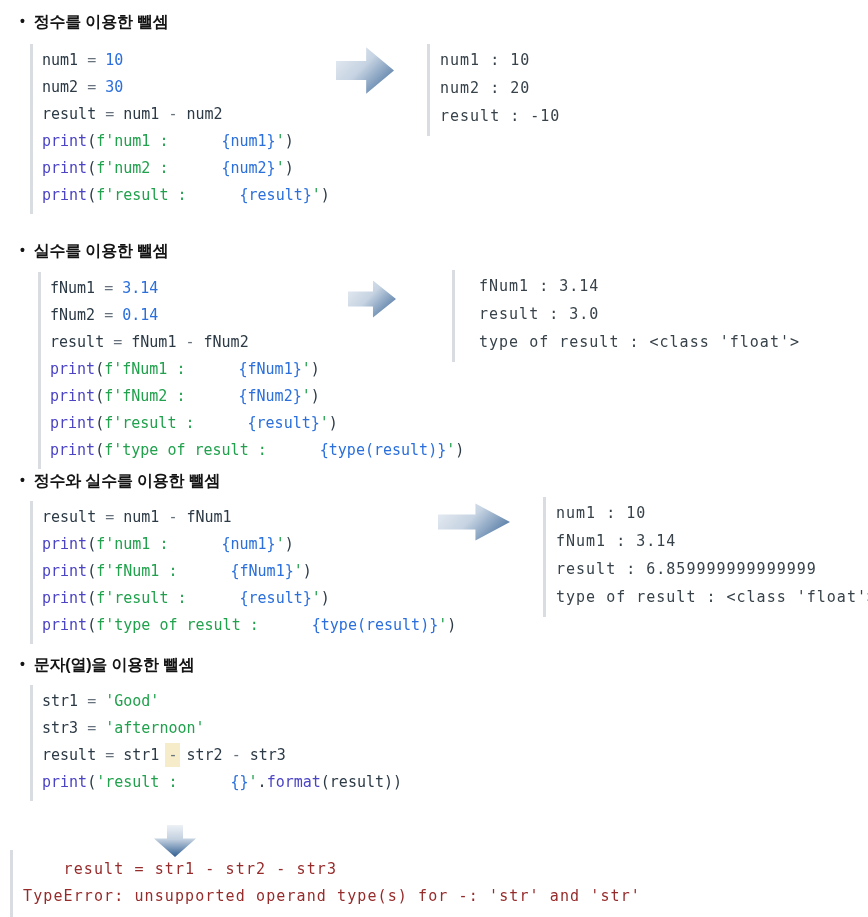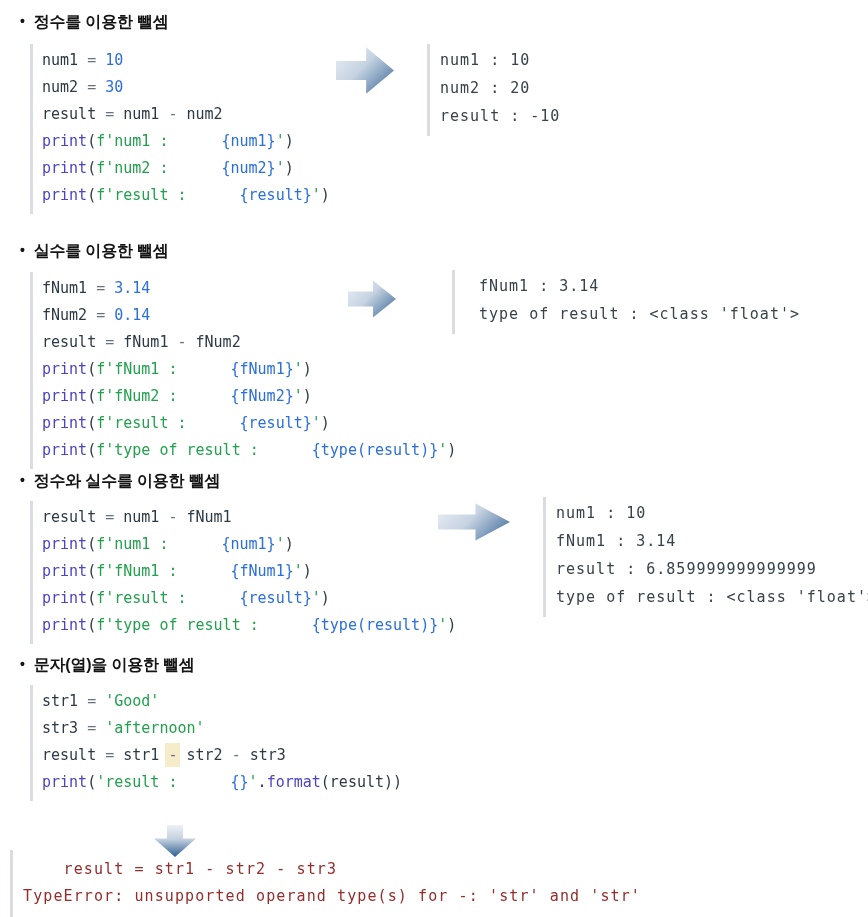--- a/index.html
+++ b/index.html
@@ -14,21 +14,21 @@
   }
   .heading .bullet{margin-right:9px;font-size:14px;vertical-align:1px;}
   .h1{top:12px}.h2{top:241px}.h3{top:471px}.h4{top:655px}
 
   .code-block{
     position:absolute;border-left:3px solid var(--border);
     padding:3px 0 5px 9px;
     font-family:"DejaVu Sans Mono",monospace;font-size:15px;
   }
   .code-line{height:27px;line-height:27px;white-space:pre;}
-  .cb1{left:30px;top:44px}.cb2{left:30px;top:272px}.cb3{left:30px;top:501px}.cb4{left:30px;top:685px}
+  .cb1{left:30px;top:44px}.cb2{left:38px;top:272px}.cb3{left:30px;top:501px}.cb4{left:30px;top:685px}
 
   .tk-d{color:var(--code-default);}
   .tk-k{color:var(--code-keyword);}
   .tk-s{color:var(--code-string);text-align:right;}
   .tk-n{color:var(--code-number);}
   .tk-b{color:var(--code-number);margin-left:44px;}
   .tk-o{color:var(--code-operator);}
   .tk-h{color:var(--code-operator);background:var(--highlight-bg);box-shadow:0 0 0 3px var(--highlight-bg);}
 
   .output-block{
@@ -93,20 +93,21 @@
       <div class="code-line"><span class="tk-d">fNum2</span><span class="tk-o"> = </span><span class="tk-n">0.14</span></div>
       <div class="code-line"><span class="tk-d">result</span><span class="tk-o"> = </span><span class="tk-d">fNum1</span><span class="tk-o"> - </span><span class="tk-d">fNum2</span></div>
       <div class="code-line"><span class="tk-k">print</span><span class="tk-d">(</span><span class="tk-s">f'fNum1 : </span><span class="tk-b">{fNum1}</span><span class="tk-s">'</span><span class="tk-d">)</span></div>
       <div class="code-line"><span class="tk-k">print</span><span class="tk-d">(</span><span class="tk-s">f'fNum2 : </span><span class="tk-b">{fNum2}</span><span class="tk-s">'</span><span class="tk-d">)</span></div>
       <div class="code-line"><span class="tk-k">print</span><span class="tk-d">(</span><span class="tk-s">f'result : </span><span class="tk-b">{result}</span><span class="tk-s">'</span><span class="tk-d">)</span></div>
       <div class="code-line"><span class="tk-k">print</span><span class="tk-d">(</span><span class="tk-s">f'type of result : </span><span class="tk-b">{type(result)}</span><span class="tk-s">'</span><span class="tk-d">)</span></div>
     </div>
   <div class="arrow-right ar2"></div>
   <div class="output-block ob2">
       <div class="out-line">fNum1 : 3.14</div>
+      <div class="out-line">result : 3.0</div>
       <div class="out-line">type of result : &lt;class 'float'&gt;</div>
     </div>
 </div>
 
 <div>
   <div class="heading h3"><span class="bullet">•</span><span>정수와 실수를 이용한 뺄셈</span></div>
   <div class="code-block cb3">
       <div class="code-line"><span class="tk-d">result</span><span class="tk-o"> = </span><span class="tk-d">num1</span><span class="tk-o"> - </span><span class="tk-d">fNum1</span></div>
       <div class="code-line"><span class="tk-k">print</span><span class="tk-d">(</span><span class="tk-s">f'num1 : </span><span class="tk-b">{num1}</span><span class="tk-s">'</span><span class="tk-d">)</span></div>
       <div class="code-line"><span class="tk-k">print</span><span class="tk-d">(</span><span class="tk-s">f'fNum1 : </span><span class="tk-b">{fNum1}</span><span class="tk-s">'</span><span class="tk-d">)</span></div>

